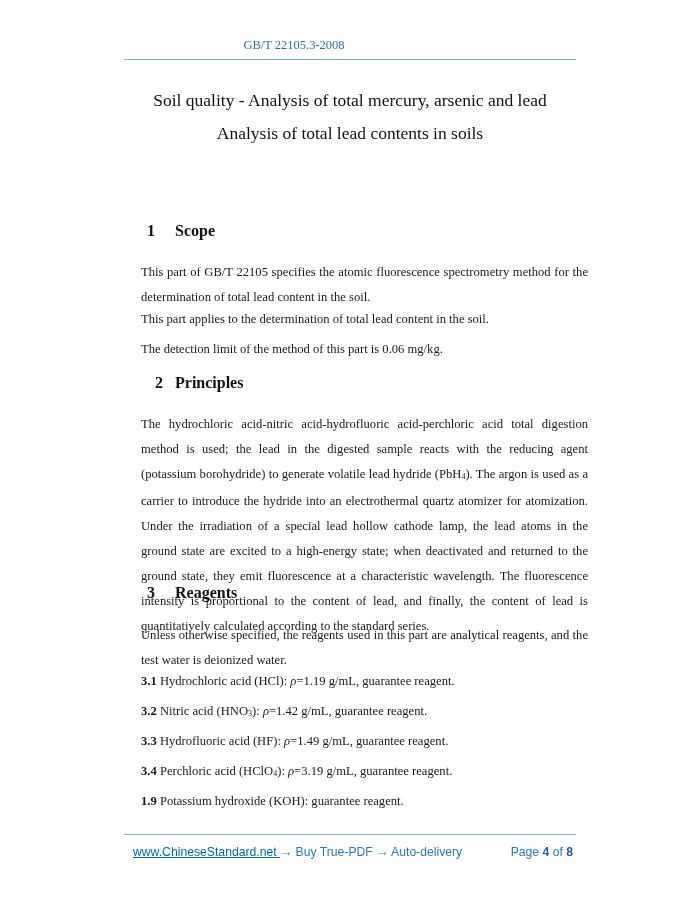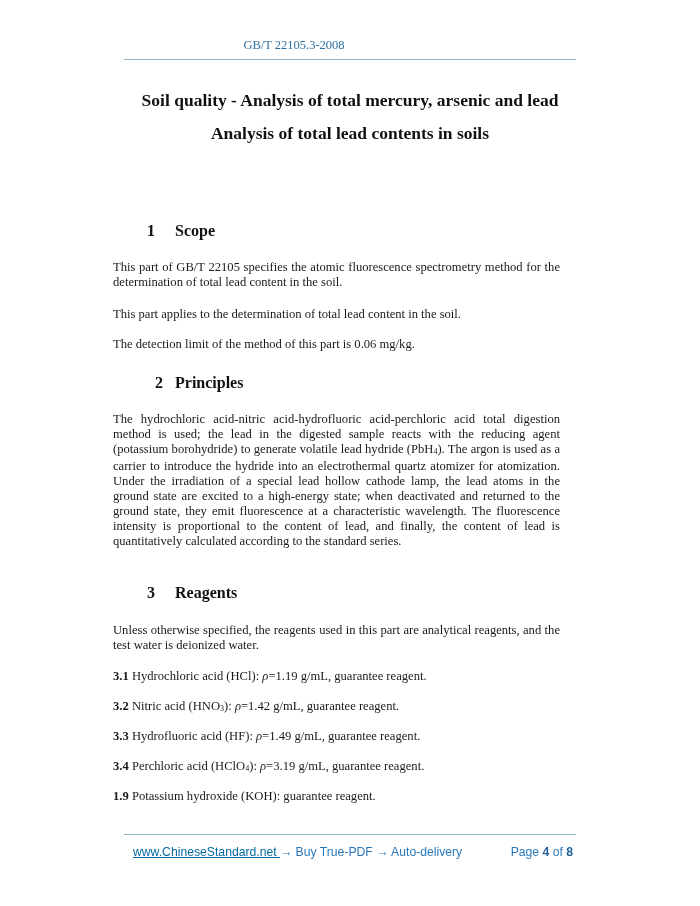--- a/index.html
+++ b/index.html
@@ -2,24 +2,24 @@
 <html><head>
 <meta charset="utf-8">
 <style>
   html, body { margin: 0; padding: 0; background: #ffffff; }
   body { width: 700px; height: 906px; position: relative; overflow: hidden;
          font-family: "Liberation Serif", serif; color: #1a1a1a; }
   .header-title { position: absolute; top: 38px; left: 0; width: 588px; text-align: center;
                   font-size: 12.5px; color: #2f6f9f; }
   .header-rule { position: absolute; top: 59px; left: 124px; width: 452px; height: 1px; background: #8fb3c9; }
   .doc-title { position: absolute; top: 84px; left: 124px; width: 452px; text-align: center;
-               font-weight: bold; font-size: 17.5px; line-height: 33px; color: #111; }
+               font-weight: normal; font-size: 17.5px; line-height: 33px; color: #111; }
   .heading { position: absolute; left: 127px; font-weight: bold; font-size: 16px; color: #111; margin-left: 20px; }
   .heading .num { display: inline-block; width: 24px; }
-  .para { position: absolute; left: 113px; width: 447px; font-size: 12.6px; line-height: 15px;
+  .para { position: absolute; left: 141px; width: 447px; font-size: 12.6px; line-height: 25px;
           text-align: justify; color: #1a1a1a; }
   .para b { font-weight: bold; }
   .footer-rule { position: absolute; top: 834px; left: 124px; width: 452px; height: 1px; background: #8fb3c9; }
   .footer { position: absolute; top: 845px; left: 133px; width: 440px;
             font-family: "Liberation Sans", sans-serif; font-size: 12.2px; color: #2a78b8; }
   .footer a { color: #0369a1; text-decoration: underline; }
   .footer .page { position: absolute; right: 0; top: 0; }
   .footer .page b { font-weight: bold; color: #1f5f9a; }
   sub { font-size: 8px; vertical-align: -1px; }
   i { font-style: italic; }

